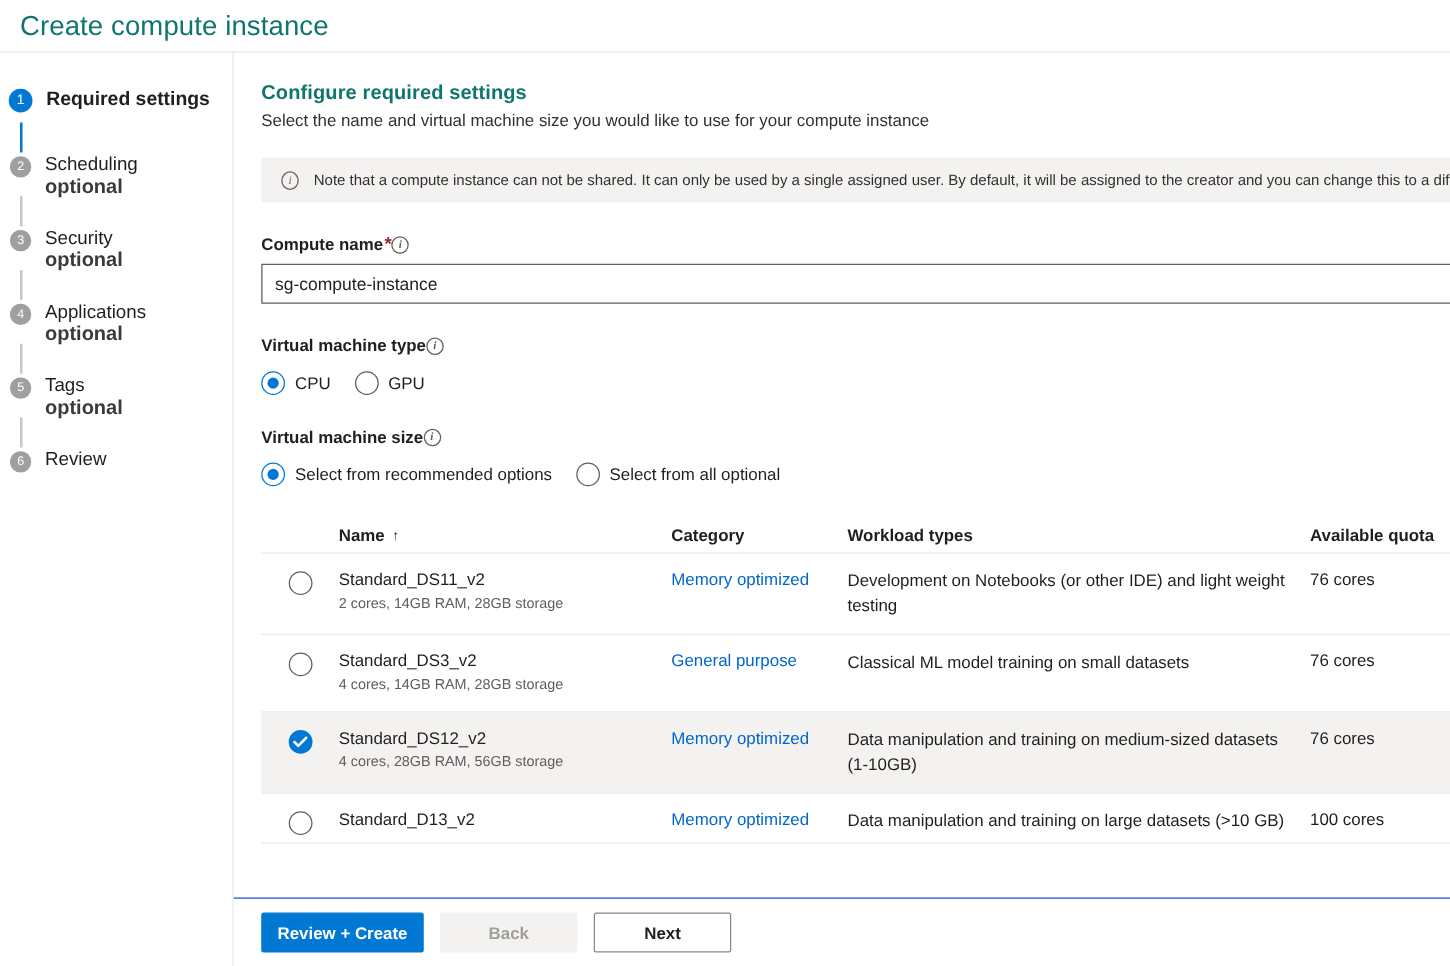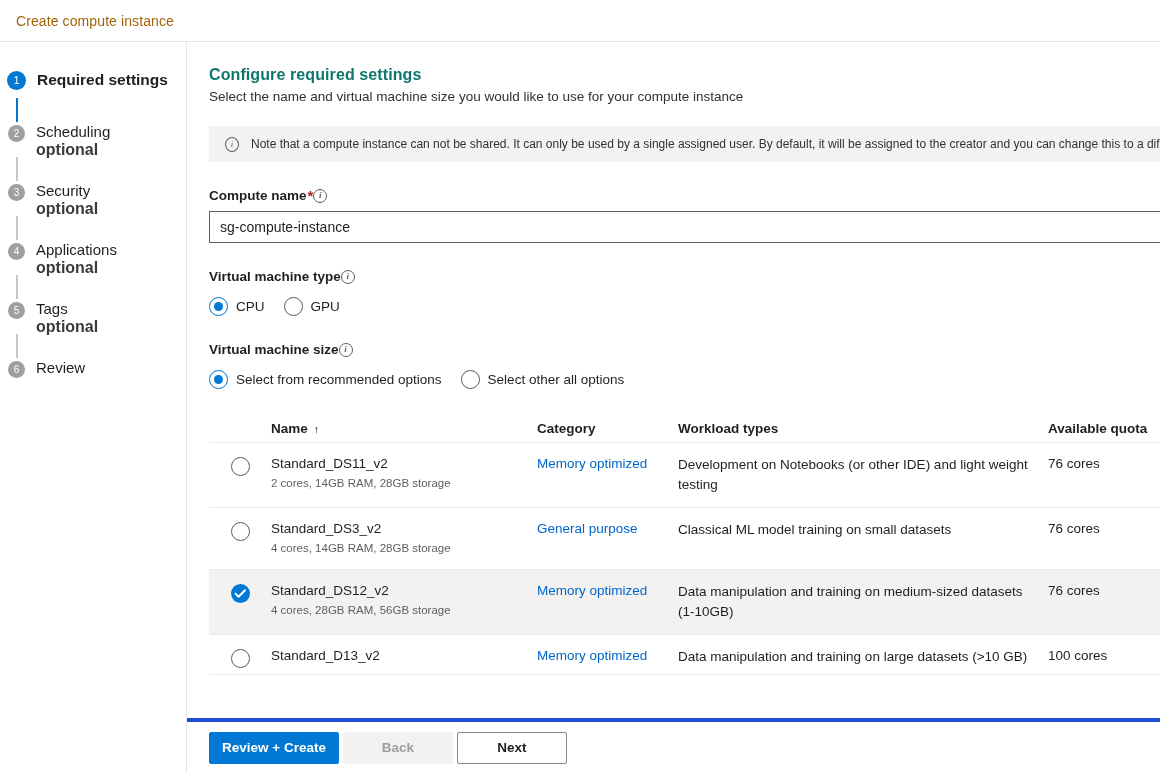--- a/index.html
+++ b/index.html
@@ -16,23 +16,23 @@
 
   
   .titlebar {
     height: 42px;
     display: flex;
     align-items: center;
     padding-left: 16px;
     border-bottom: 1px solid #e6e6e6;
   }
   .titlebar-text {
-    font-size: 14px;
+    font-size: 22px;
     font-weight: 400;
-    color: #a16207;
+    color: #0f766e;
     letter-spacing: .1px;
   }
 
   
   .body { display: flex; height: 731px; }
 
   
   .sidebar {
     width: 187px;
     flex: 0 0 187px;
@@ -238,25 +238,25 @@
   .sort-arrow { font-size: 11px; color: #201f1e; }
 
   
   .footer {
     position: absolute;
     left: 187px;
     right: 0;
     bottom: 0;
     height: 55px;
     background: #fff;
-    border-top: 4px solid #1d4ed8;
+    border-top: 1px solid #1d4ed8;
     display: flex;
     align-items: center;
     padding-left: 22px;
-    gap: 4px;
+    gap: 13px;
   }
   .btn {
     height: 32px;
     min-width: 110px;
     font-size: 13.5px;
     font-weight: 600;
     font-family: "Liberation Sans", sans-serif;
     border-radius: 2px;
     display: flex; align-items: center; justify-content: center;
     cursor: default;
@@ -372,21 +372,21 @@
           <span>Virtual machine size</span>
           <span class="info-icon">i</span>
         </div>
         <div class="radio-row">
           <div class="radio-opt">
             <span class="radio checked"></span>
             <span class="radio-label">Select from recommended options</span>
           </div>
           <div class="radio-opt">
             <span class="radio"></span>
-            <span class="radio-label">Select other all options</span>
+            <span class="radio-label">Select from all optional</span>
           </div>
         </div>
       </div>
 
       <div class="table">
 
         <div class="thead">
           <div class="hdr-pad-radio"></div>
           <div class="hdr-name">
             <span>Name</span>

